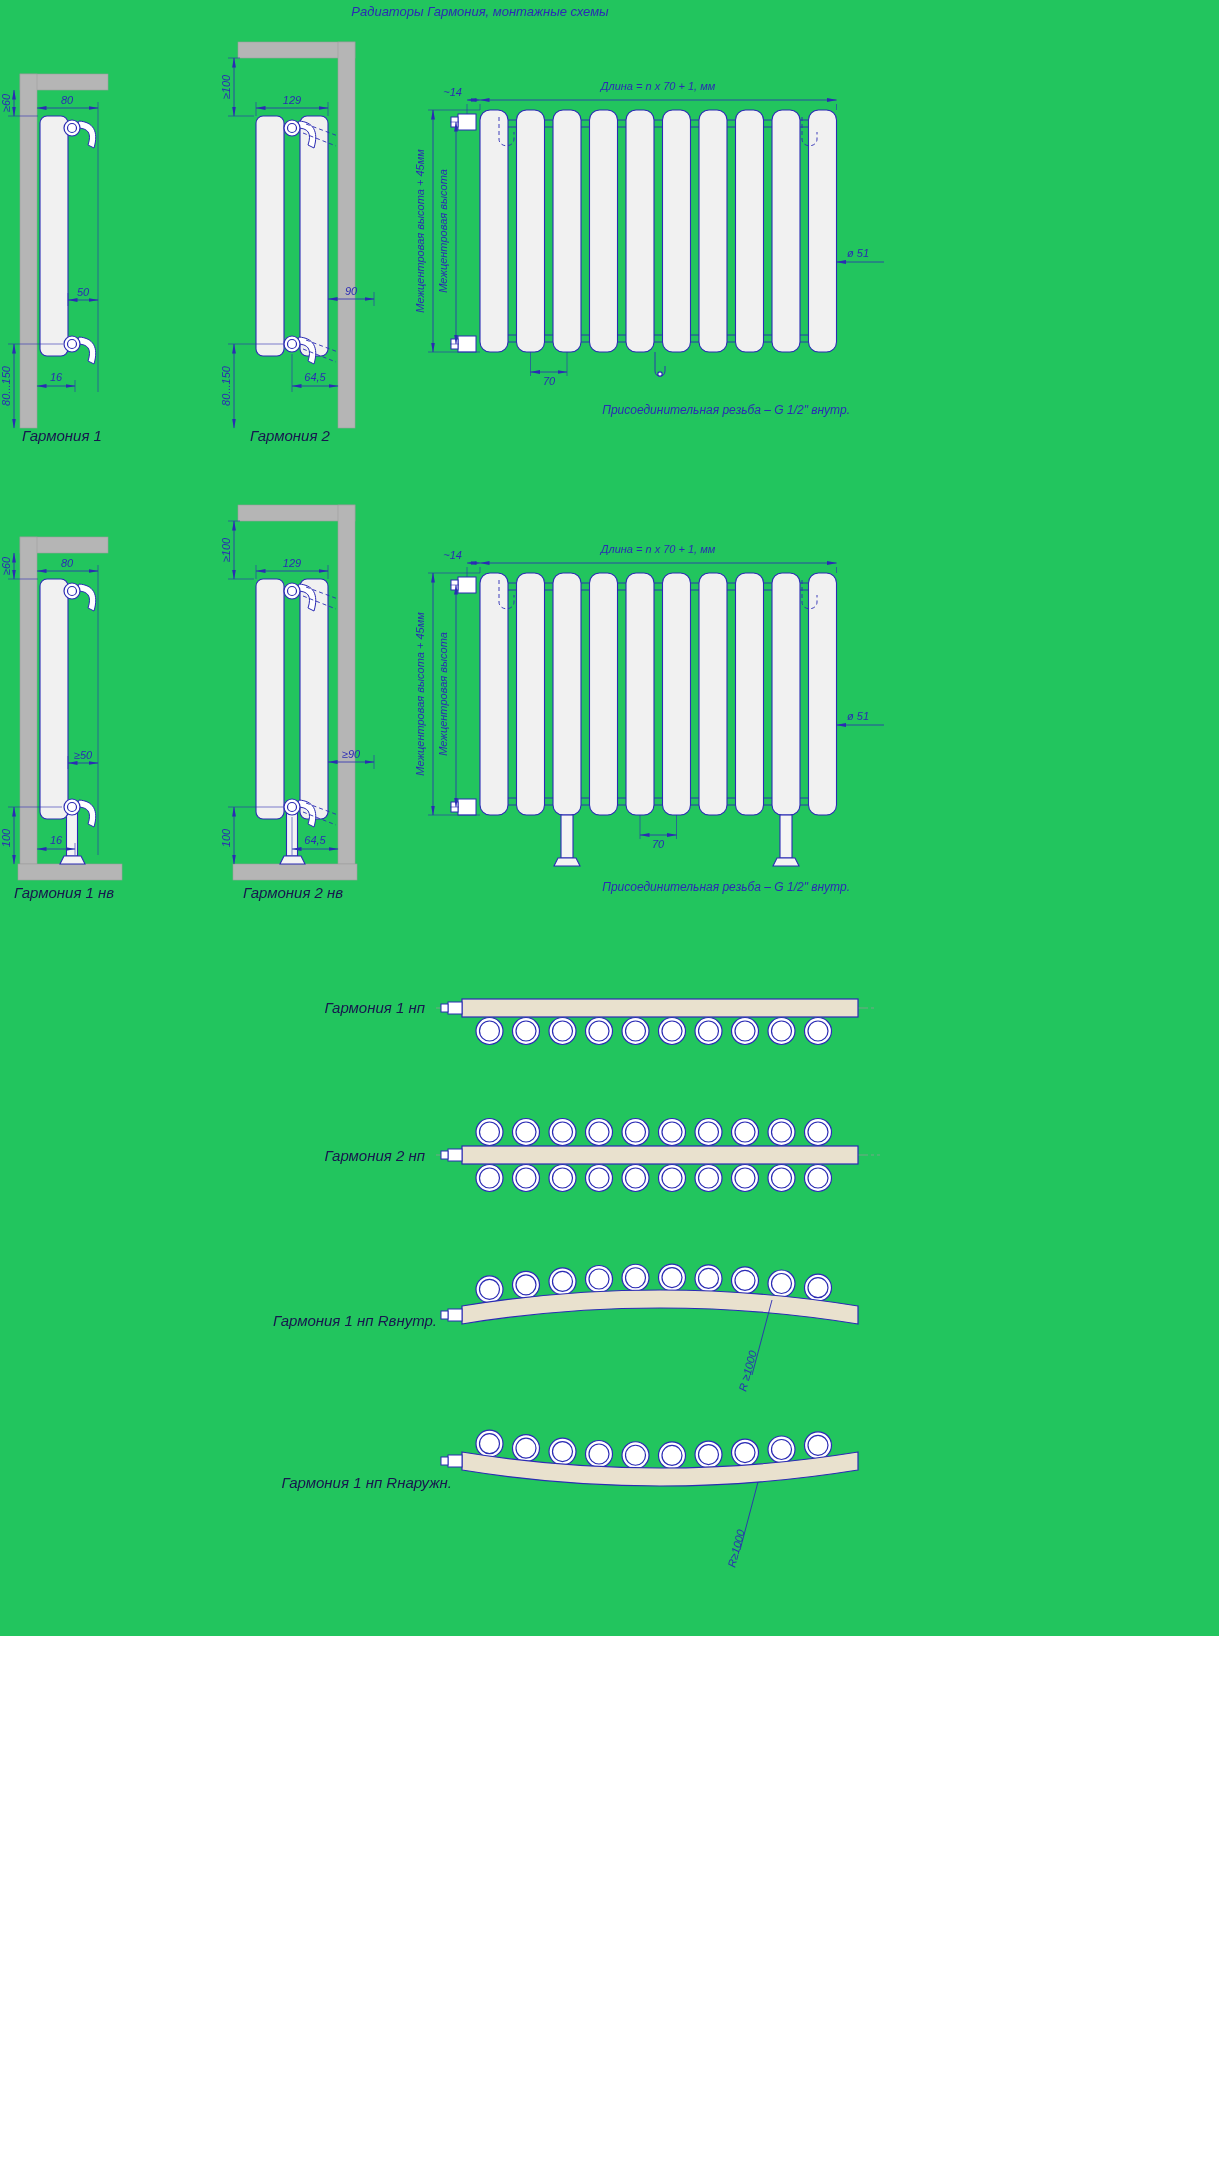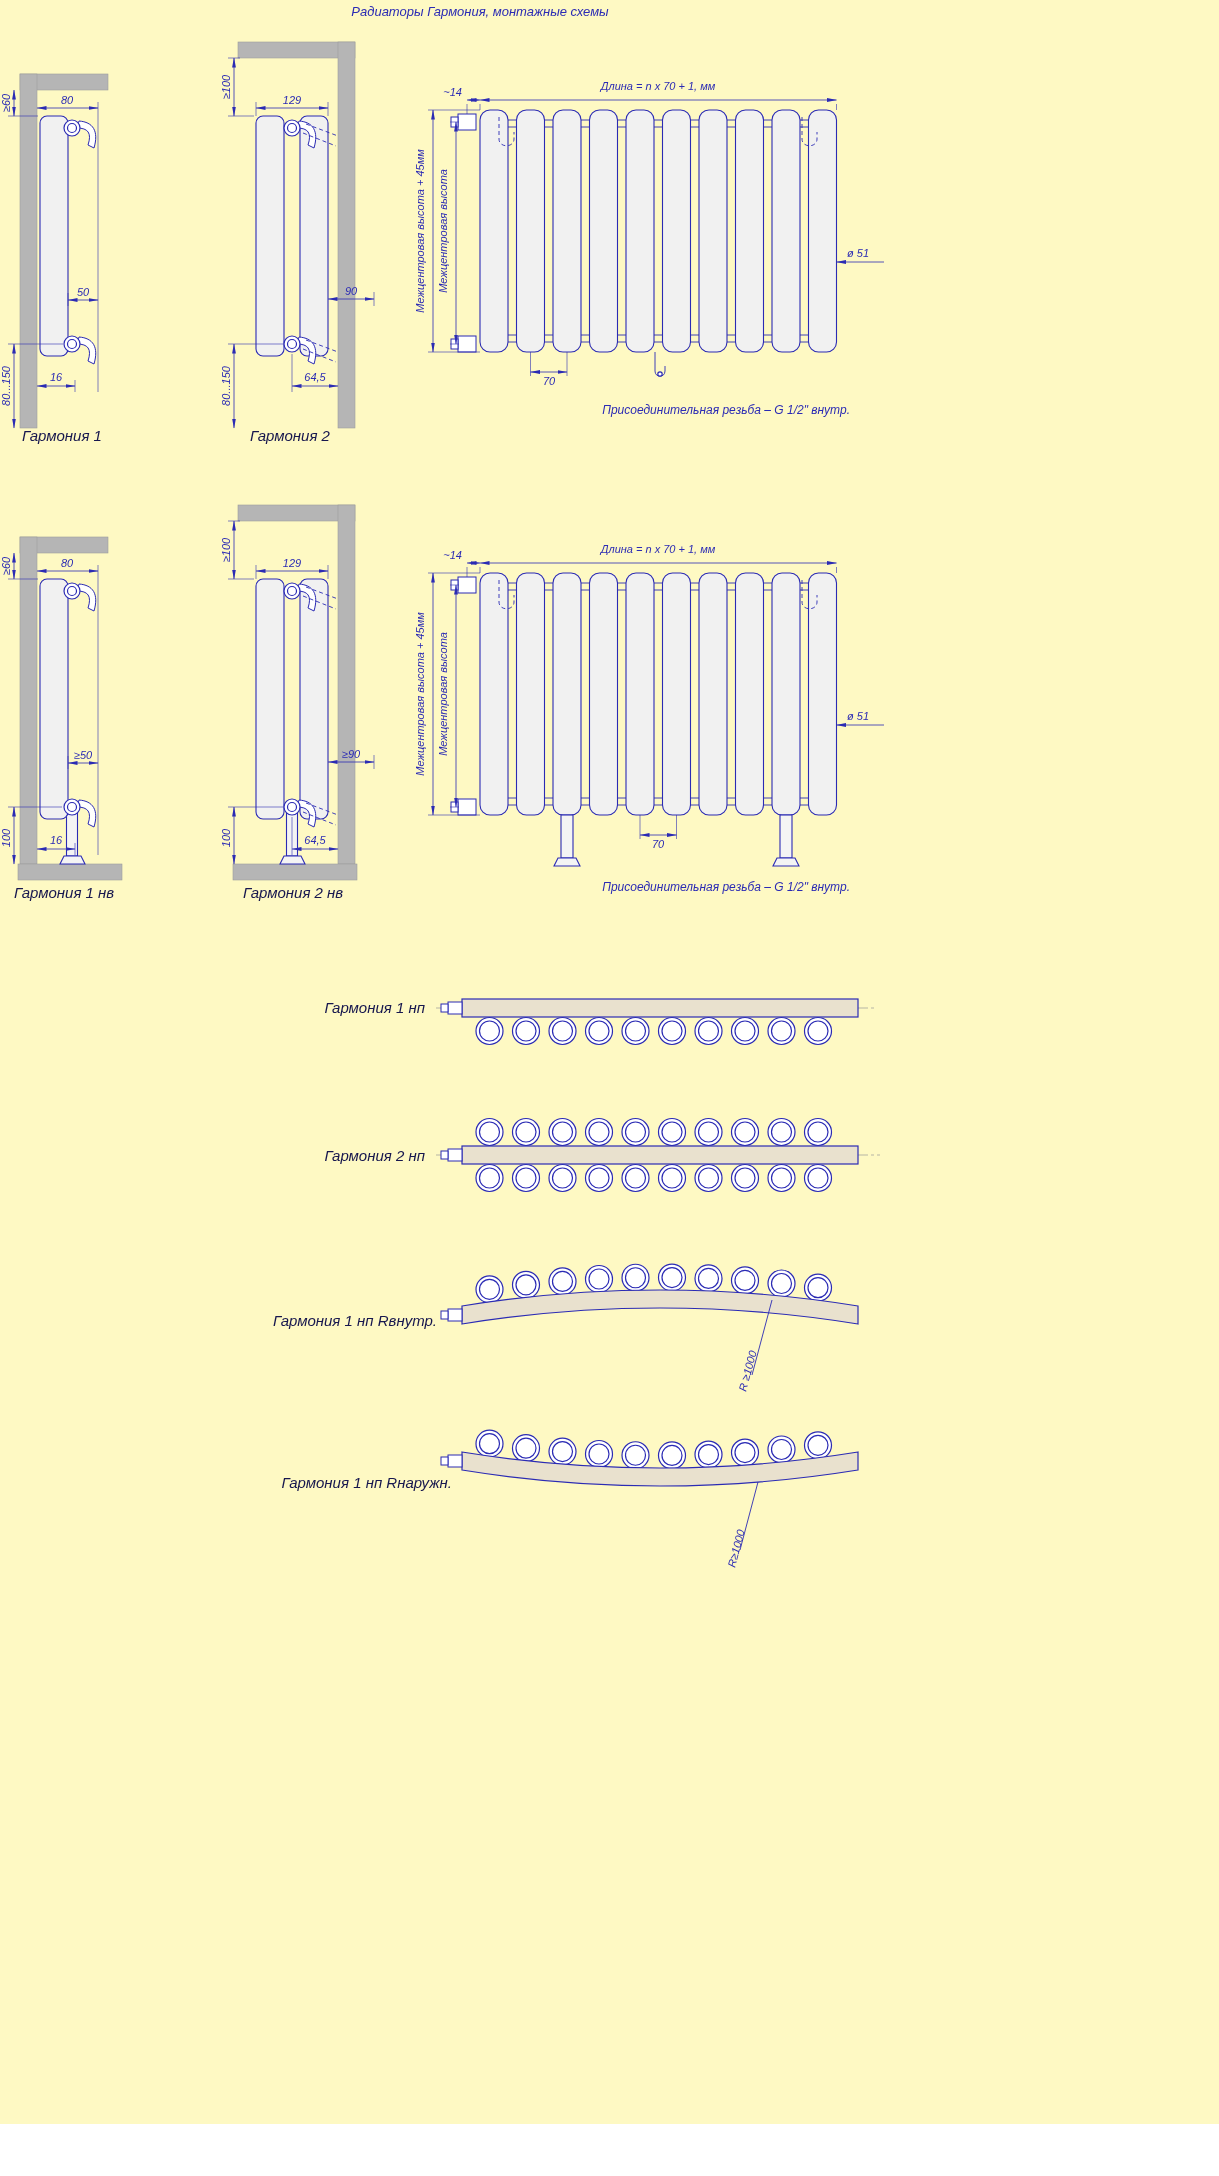--- a/index.html
+++ b/index.html
@@ -1,20 +1,20 @@
 <!DOCTYPE html>
 <html style="--line: #2b2bb4; --wall: #b5b5b5; --fill: #f1f1f1; --bar: #e9e1ce; --dimtext: #2b2bb4; --labeltext: #17174e;"><head>
 <meta charset="utf-8">
 <style>
   :root{
     --line:#2b2bb4; --wall:#b5b5b5; --fill:#f1f1f1; --bar:#e9e1ce;
     --dimtext:#2b2bb4; --labeltext:#17174e;
   }
   html,body{margin:0;padding:0;background:#ffffff;}
-  .page{position:relative;width:1219px;height:2124px;background:#fef9c3;overflow:hidden;}
+  .page{position:relative;width:1219px;height:1636px;background:#22c55e;overflow:hidden;}
   svg{position:absolute;left:0;top:0;}
   .wl{fill:var(--wall);stroke:#9d9d9d;stroke-width:.6;}
   .sec{fill:var(--fill);stroke:var(--line);stroke-width:1.1;}
   .pipe{fill:#f4f4f4;stroke:var(--line);stroke-width:1.1;}
   .circ{fill:#ffffff;stroke:var(--line);stroke-width:1.2;}
   .hook{fill:#ffffff;stroke:var(--line);stroke-width:1;}
   .fit{fill:#ffffff;stroke:var(--line);stroke-width:1;}
   .ln{stroke:var(--line);stroke-width:.9;fill:none;}
   .dash{stroke:var(--line);stroke-width:.9;fill:none;stroke-dasharray:4 3;}
   .dim{stroke:var(--line);stroke-width:.8;fill:none;}

